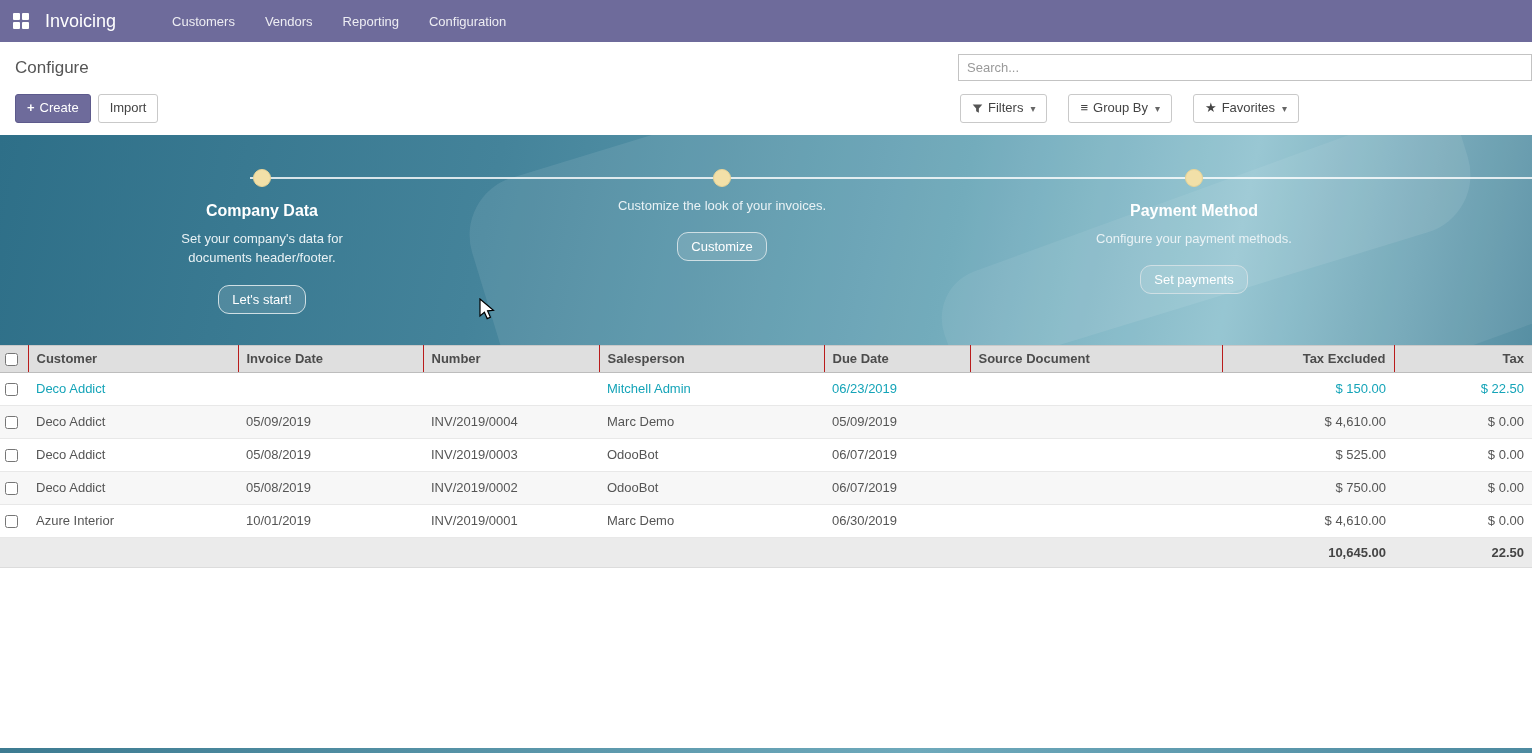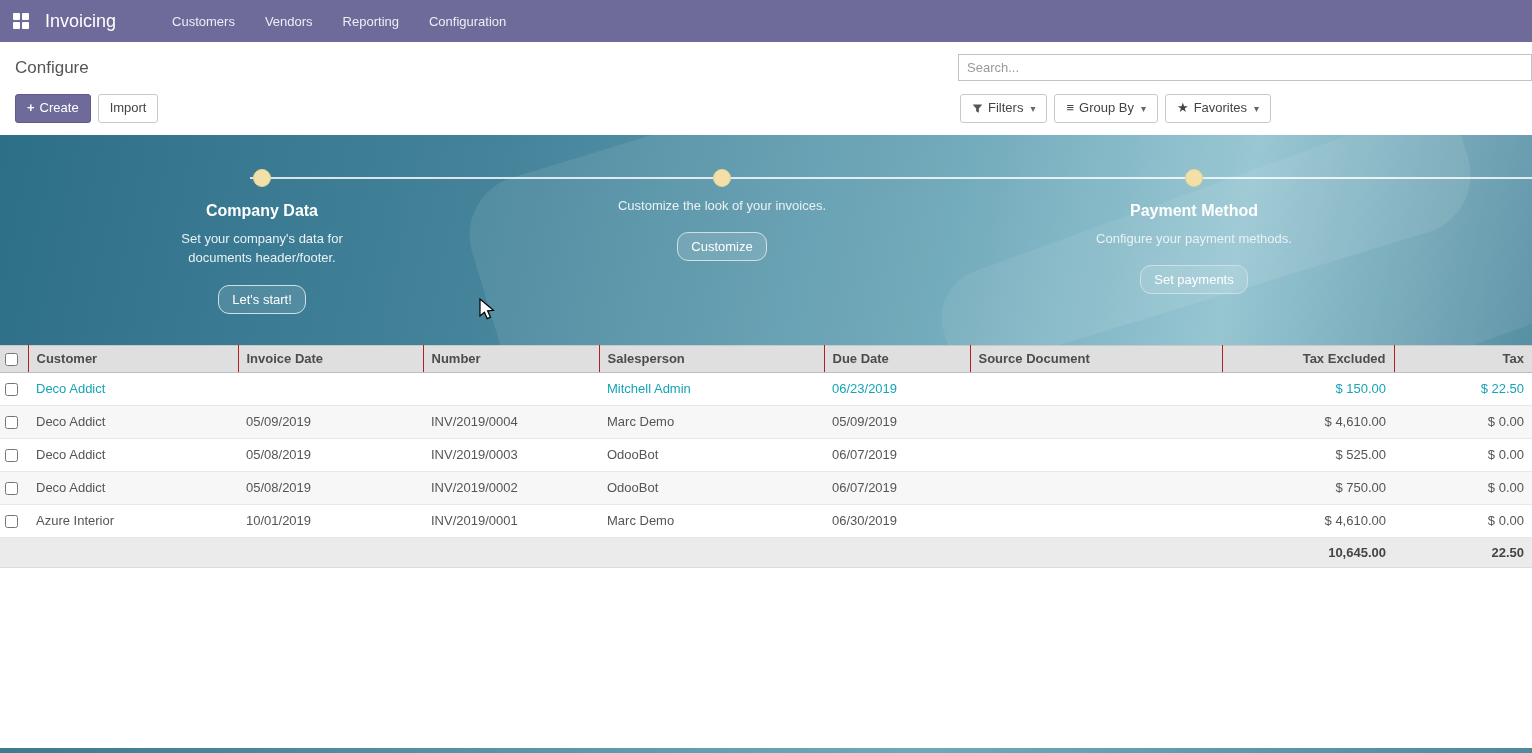--- a/index.html
+++ b/index.html
@@ -24,21 +24,21 @@
 
   
   .control-panel { display:grid; grid-template-columns:1fr 574px; padding-top:12px; }
   .page-title { padding-left:15px; font-size:17px; color:#555; align-self:center; }
   .search-input {
     width:100%; height:27px; border:1px solid #c3c3c3; padding:0 8px;
     font-size:13px; color:#555; outline:none; background:#fff;
   }
   .search-input::placeholder { color:#9a9a9a; }
   .cp-buttons { padding:13px 0 12px 15px; display:flex; gap:7px; }
-  .facet-buttons { padding:13px 8px 12px 2px; display:flex; gap:7px; }
+  .facet-buttons { padding:13px 8px 12px 2px; display:flex; gap:21px; }
   .btn {
     display:inline-flex; align-items:center; gap:5px; font-size:13px;
     border:1px solid #c9c9c9; background:#fff; color:#444;
     padding:5px 11px; border-radius:3px; cursor:pointer; line-height:1.3;
   }
   .btn-primary { background:#6e6b9b; border-color:#5d5a8c; color:#fff; }
   .btn .glyph { font-size:13px; }
   .btn .caret { font-size:10px; color:#666; margin-left:2px; }
   .btn-primary .glyph { color:#fff; font-weight:bold; }
   .funnel-svg { width:11px; height:11px; display:inline-block; }

